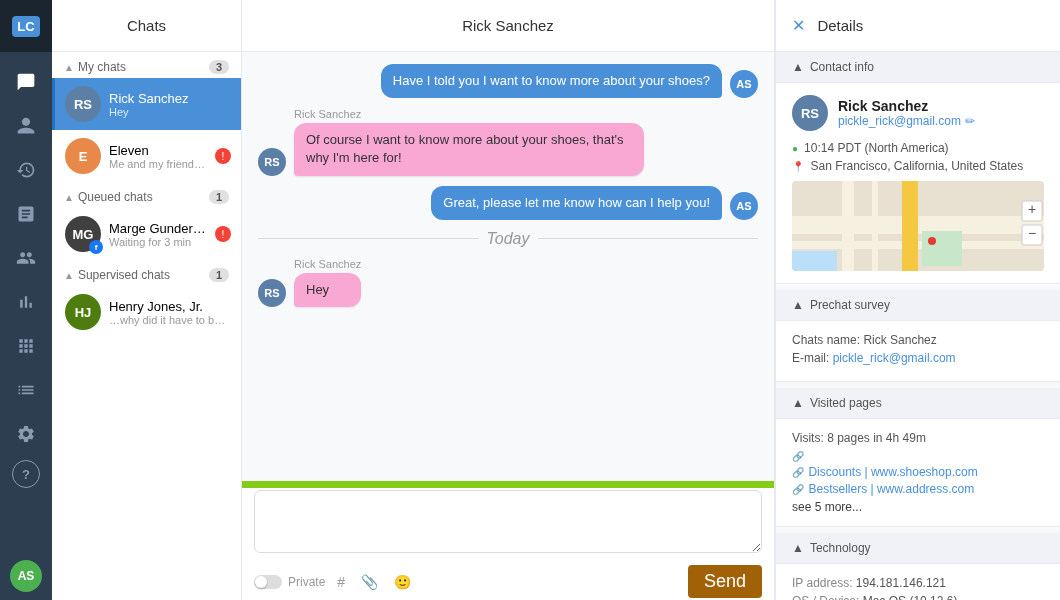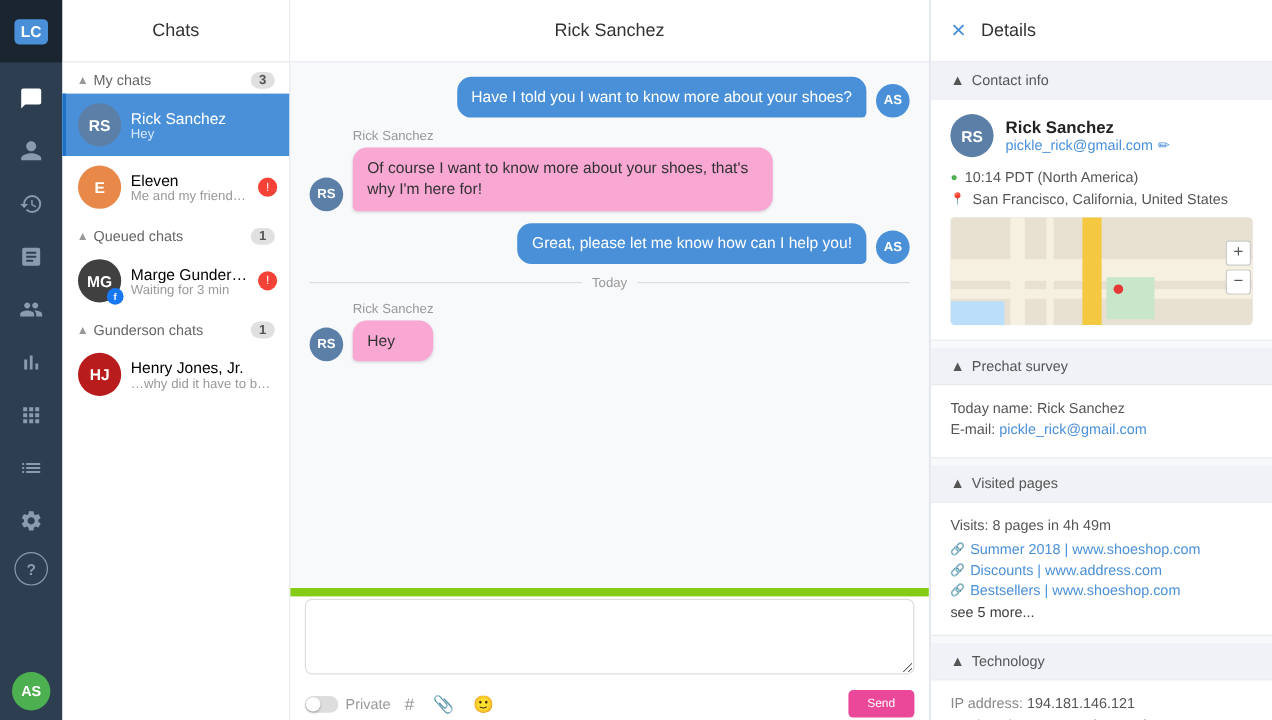--- a/index.html
+++ b/index.html
@@ -84,21 +84,21 @@
     .avatar {
       width: 36px; height: 36px; border-radius: 50%;
       display: flex; align-items: center; justify-content: center;
       font-size: 13px; font-weight: bold; color: white;
       flex-shrink: 0; position: relative;
     }
     .avatar-rs { background: #5b7fa6; }
     .avatar-e { background: #e8894a; }
     .avatar-sc { background: #8fbbaa; }
     .avatar-mg { background: #404040; }
-    .avatar-hj { background: #b91c1c; }
+    .avatar-hj { background: #4d7c0f; }
     .fb-badge {
       position: absolute; bottom: -2px; right: -2px;
       width: 14px; height: 14px; border-radius: 50%;
       background: #1877f2; display: flex; align-items: center; justify-content: center;
       font-size: 8px; color: white; font-weight: bold;
     }
     .chat-info { flex: 1; min-width: 0; }
     .chat-name { font-size: 13px; font-weight: 500; white-space: nowrap; overflow: hidden; text-overflow: ellipsis; }
     .chat-item.active .chat-name { color: white; }
     .chat-preview { font-size: 11px; color: #999; white-space: nowrap; overflow: hidden; text-overflow: ellipsis; }
@@ -144,22 +144,22 @@
     .msg-content { max-width: 70%; }
     .msg-sender { font-size: 11px; color: #999; margin-bottom: 3px; }
     .msg-row.agent .msg-sender { text-align: right; }
     .bubble {
       padding: 8px 12px; border-radius: 12px;
       font-size: 13px; line-height: 1.4;
     }
     .bubble.user { background: #4a90d9; color: white; border-bottom-right-radius: 4px; }
     .bubble.visitor { background: #f9a8d4; color: #333; border-bottom-left-radius: 4px; box-shadow: 0 1px 2px rgba(0,0,0,0.1); }
     .date-divider {
-      text-align: center; font-size: 11px; color: #999;
-      display: flex; align-items: center; gap: 8px;
+      text-align: center; font-size: 16px; color: #999;
+      display: flex; align-items: center; gap: 8px; font-style: italic;
     }
     .date-divider::before, .date-divider::after {
       content: ''; flex: 1; height: 1px; background: #ddd;
     }
 
     
     .chat-input-area {
       background: white; border-top: 7px solid #84cc16;
       padding: 2px 12px;
     }
@@ -176,23 +176,23 @@
     }
     .toggle-switch {
       width: 28px; height: 14px; background: #ddd; border-radius: 7px; position: relative; cursor: pointer;
     }
     .toggle-thumb {
       width: 12px; height: 12px; background: white; border-radius: 50%;
       position: absolute; top: 1px; left: 1px; box-shadow: 0 1px 2px rgba(0,0,0,0.3);
     }
     .toolbar-icon { color: #999; cursor: pointer; font-size: 14px; padding: 2px 4px; }
     .send-btn {
-      margin-left: auto; background: #ec4899; color: white;
+      margin-left: auto; background: #a16207; color: white;
       border: none; border-radius: 4px; padding: 6px 16px;
-      font-size: 10px; cursor: pointer; font-weight: 500;
+      font-size: 18px; cursor: pointer; font-weight: 500;
     }
     .add-tag {
       padding: 4px 12px; font-size: 12px; color: #4a90d9; cursor: pointer;
       border-top: 1px solid #e5e8ee; display: flex; align-items: center; gap: 4px;
     }
 
     
     .details-panel {
       width: 285px;
       background: #f8f9fb;
@@ -362,21 +362,21 @@
       <div class="chat-preview">Waiting for 3 min</div>
     </div>
     <div class="chat-meta">
       <div class="waiting-badge">!</div>
     </div>
   </div>
 
   <div class="section-header">
     <div class="section-header-left">
       <span class="chevron">▲</span>
-      <span>Gunderson chats</span>
+      <span>Supervised chats</span>
     </div>
     <span class="section-badge">1</span>
   </div>
 
   <div class="chat-item">
     <div class="avatar avatar-hj">HJ</div>
     <div class="chat-info">
       <div class="chat-name">Henry Jones, Jr.</div>
       <div class="chat-preview">…why did it have to be sneakers?</div>
     </div>
@@ -500,21 +500,21 @@
     </div>
   </div>
 
   <div class="details-section">
     <div class="details-section-header">
       <span>▲</span>
       <span>Prechat survey</span>
     </div>
     <div class="details-section-content">
       <div class="survey-row">
-        <span>Today name:</span>
+        <span>Chats name:</span>
         <span class="survey-value"> </span>
         <span>Rick Sanchez</span>
       </div>
       <div class="survey-row">
         <span>E-mail:</span>
         <span class="survey-link"> </span>
         <span class="survey-link">pickle_rick@gmail.com</span>
       </div>
     </div>
   </div>
@@ -524,29 +524,28 @@
       <span>▲</span>
       <span>Visited pages</span>
     </div>
     <div class="details-section-content">
       <div class="visits-info">
         <span>Visits:</span>
         <span>8 pages in 4h 49m</span>
       </div>
       <div class="page-link">
         <span style="color:#4a90d9;font-size:10px;">🔗</span>
-        <span>Summer 2018 | www.shoeshop.com</span>
       </div>
       <div class="page-link">
         <span style="color:#4a90d9;font-size:10px;">🔗</span>
-        <span>Discounts | www.address.com</span>
+        <span>Discounts | www.shoeshop.com</span>
       </div>
       <div class="page-link">
         <span style="color:#4a90d9;font-size:10px;">🔗</span>
-        <span>Bestsellers | www.shoeshop.com</span>
+        <span>Bestsellers | www.address.com</span>
       </div>
       <div class="see-more">see 5 more...</div>
     </div>
   </div>
 
   <div class="details-section">
     <div class="details-section-header">
       <span>▲</span>
       <span>Technology</span>
     </div>

